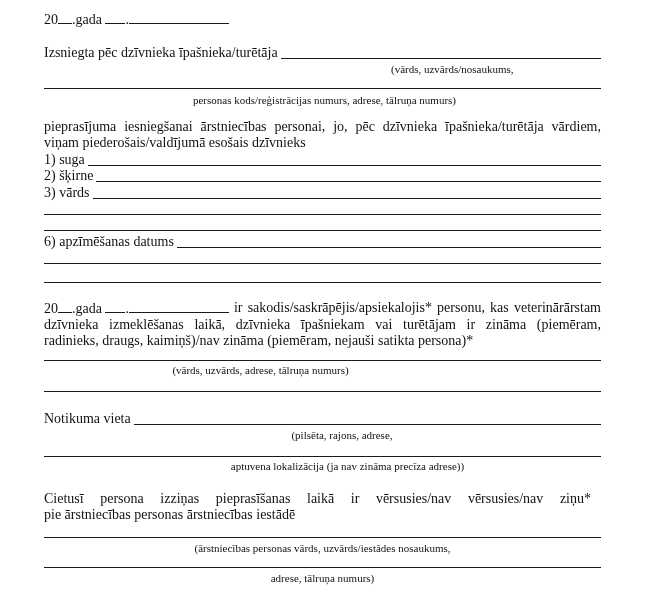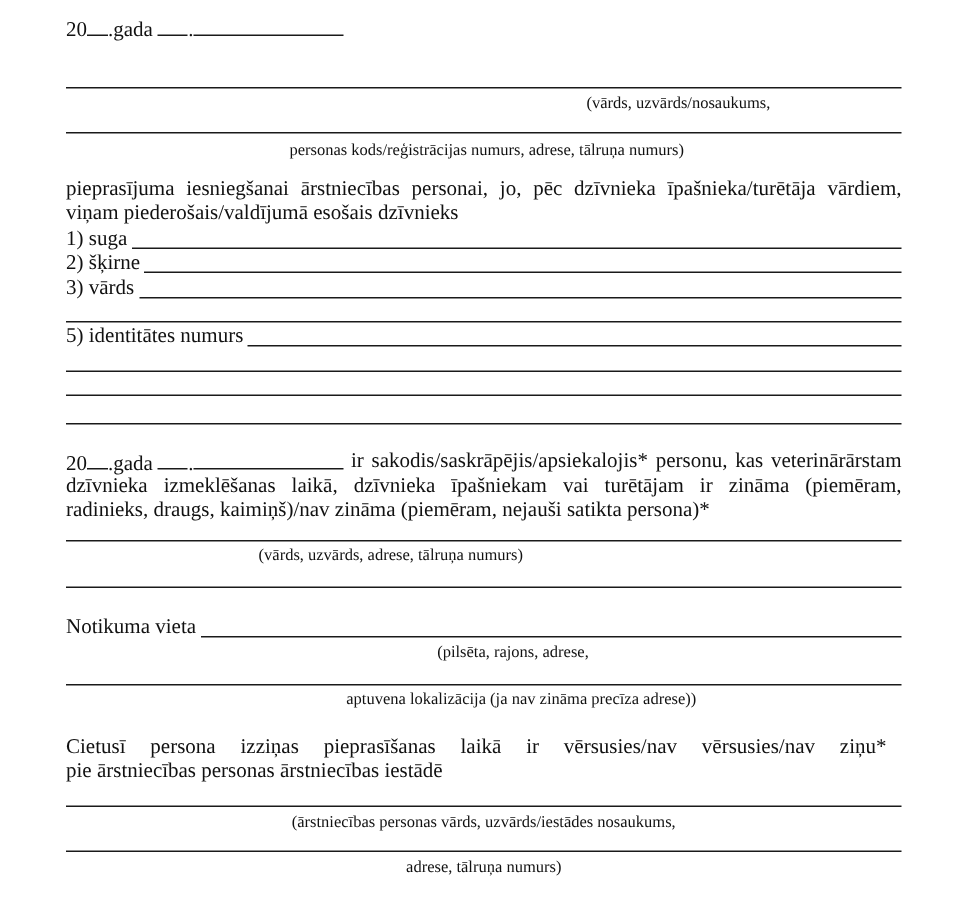--- a/index.html
+++ b/index.html
@@ -19,20 +19,21 @@
 </style>
 </head>
 <body>
 
 <div class="abs txt" style="left:44px; top:11px;">
   <span>20</span><span class="blank" style="width:14px"></span><span>.gada</span>
   <span class="blank" style="width:20px"></span><span>.</span><span class="blank" style="width:100px"></span>
 </div>
 
 <div class="row" style="top:45px;">
+  <span class="label">Izsniegta pēc dzīvnieka īpašnieka/turētāja</span>
   <span class="fill"></span>
 </div>
 <div class="abs small" style="left:391px; top:63px;">(vārds, uzvārds/nosaukums,</div>
 <div class="line" style="left:44px; width:557px; top:88px;"></div>
 <div class="abs small" style="left:0; width:645px; text-align:center; top:94px; padding-left:4px; box-sizing:border-box;">personas kods/reģistrācijas numurs, adrese, tālruņa numurs)</div>
 
 <div class="abs txt" style="left:44px; top:119px; width:557px; text-align:justify; text-align-last:justify;">pieprasījuma iesniegšanai ārstniecības personai, jo, pēc dzīvnieka īpašnieka/turētāja vārdiem,</div>
 <div class="abs txt" style="left:44px; top:135px;">viņam piederošais/valdījumā esošais dzīvnieks</div>
 
 <div class="row" style="top:152px;">
@@ -44,24 +45,24 @@
   <span class="fill"></span>
 </div>
 <div class="row" style="top:185px;">
   <span class="label">3) vārds</span>
   <span class="fill"></span>
 </div>
 <div class="row" style="top:201px;">
   <span class="fill"></span>
 </div>
 <div class="row" style="top:217px;">
-  <span class="label">5) identitātes numurs</span>
   <span class="fill"></span>
 </div>
 <div class="row" style="top:234px;">
+  <span class="label">6) apzīmēšanas datums</span>
   <span class="fill"></span>
 </div>
 <div class="row" style="top:250px;">
   <span class="fill"></span>
 </div>
 <div class="line" style="left:44px; width:557px; top:282px;"></div>
 
 <div class="abs txt" style="left:44px; top:300px; width:557px; display:flex; justify-content:space-between;">
   <span style="white-space:nowrap;">
     <span>20</span><span class="blank" style="width:14px"></span><span>.gada</span>

